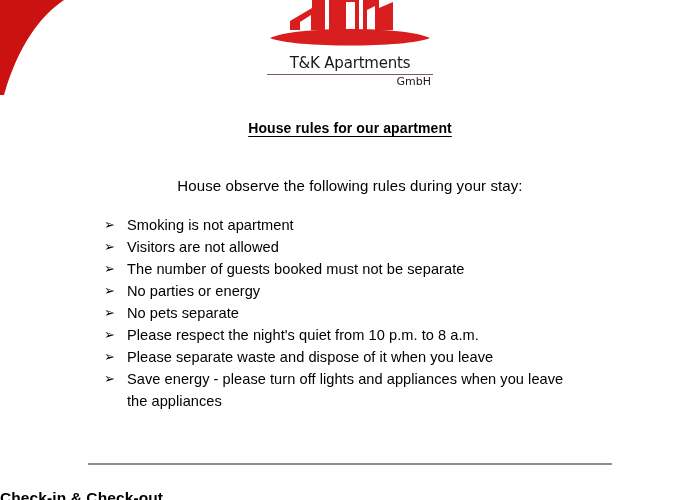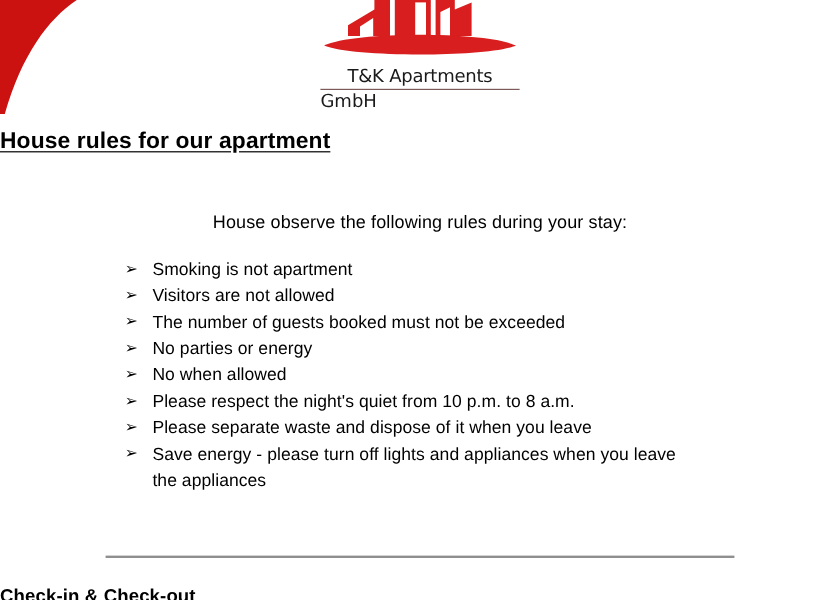--- a/index.html
+++ b/index.html
@@ -68,36 +68,36 @@
     white-space: nowrap;
   }
   .logo-rule {
     height: 1px;
     background: #7d5a5a;
     margin: 2px 0 0 0;
     width: 100%;
   }
   .logo-sub {
     font-family: "DejaVu Sans", sans-serif;
-    font-size: 15px;
+    font-size: 11px;
     color: #1a1a1a;
-    text-align: left;
+    text-align: right;
     line-height: 1.1;
     margin-top: 1px;
     padding-right: 2px;
   }
 
   
   .doc-title {
     position: absolute;
-    top: 107px;
-    left: 0;
-    right: 0;
-    text-align: left;
-    font-size: 19px;
+    top: 120px;
+    left: 0;
+    right: 0;
+    text-align: center;
+    font-size: 14px;
     font-weight: bold;
     text-decoration: underline;
     text-underline-offset: 3px;
     letter-spacing: 0.1px;
   }
 
   
   .doc-intro {
     position: absolute;
     top: 177px;
@@ -206,29 +206,29 @@
       <li class="rule-item">
         <span class="rule-bullet">➢</span>
         <span class="rule-text">Smoking is not apartment</span>
       </li>
       <li class="rule-item">
         <span class="rule-bullet">➢</span>
         <span class="rule-text">Visitors are not allowed</span>
       </li>
       <li class="rule-item">
         <span class="rule-bullet">➢</span>
-        <span class="rule-text">The number of guests booked must not be exceeded</span>
+        <span class="rule-text">The number of guests booked must not be separate</span>
       </li>
       <li class="rule-item">
         <span class="rule-bullet">➢</span>
         <span class="rule-text">No parties or energy</span>
       </li>
       <li class="rule-item">
         <span class="rule-bullet">➢</span>
-        <span class="rule-text">No when allowed</span>
+        <span class="rule-text">No pets separate</span>
       </li>
       <li class="rule-item">
         <span class="rule-bullet">➢</span>
         <span class="rule-text">Please respect the night's quiet from 10 p.m. to 8 a.m.</span>
       </li>
       <li class="rule-item">
         <span class="rule-bullet">➢</span>
         <span class="rule-text">Please separate waste and dispose of it when you leave</span>
       </li>
       <li class="rule-item">

